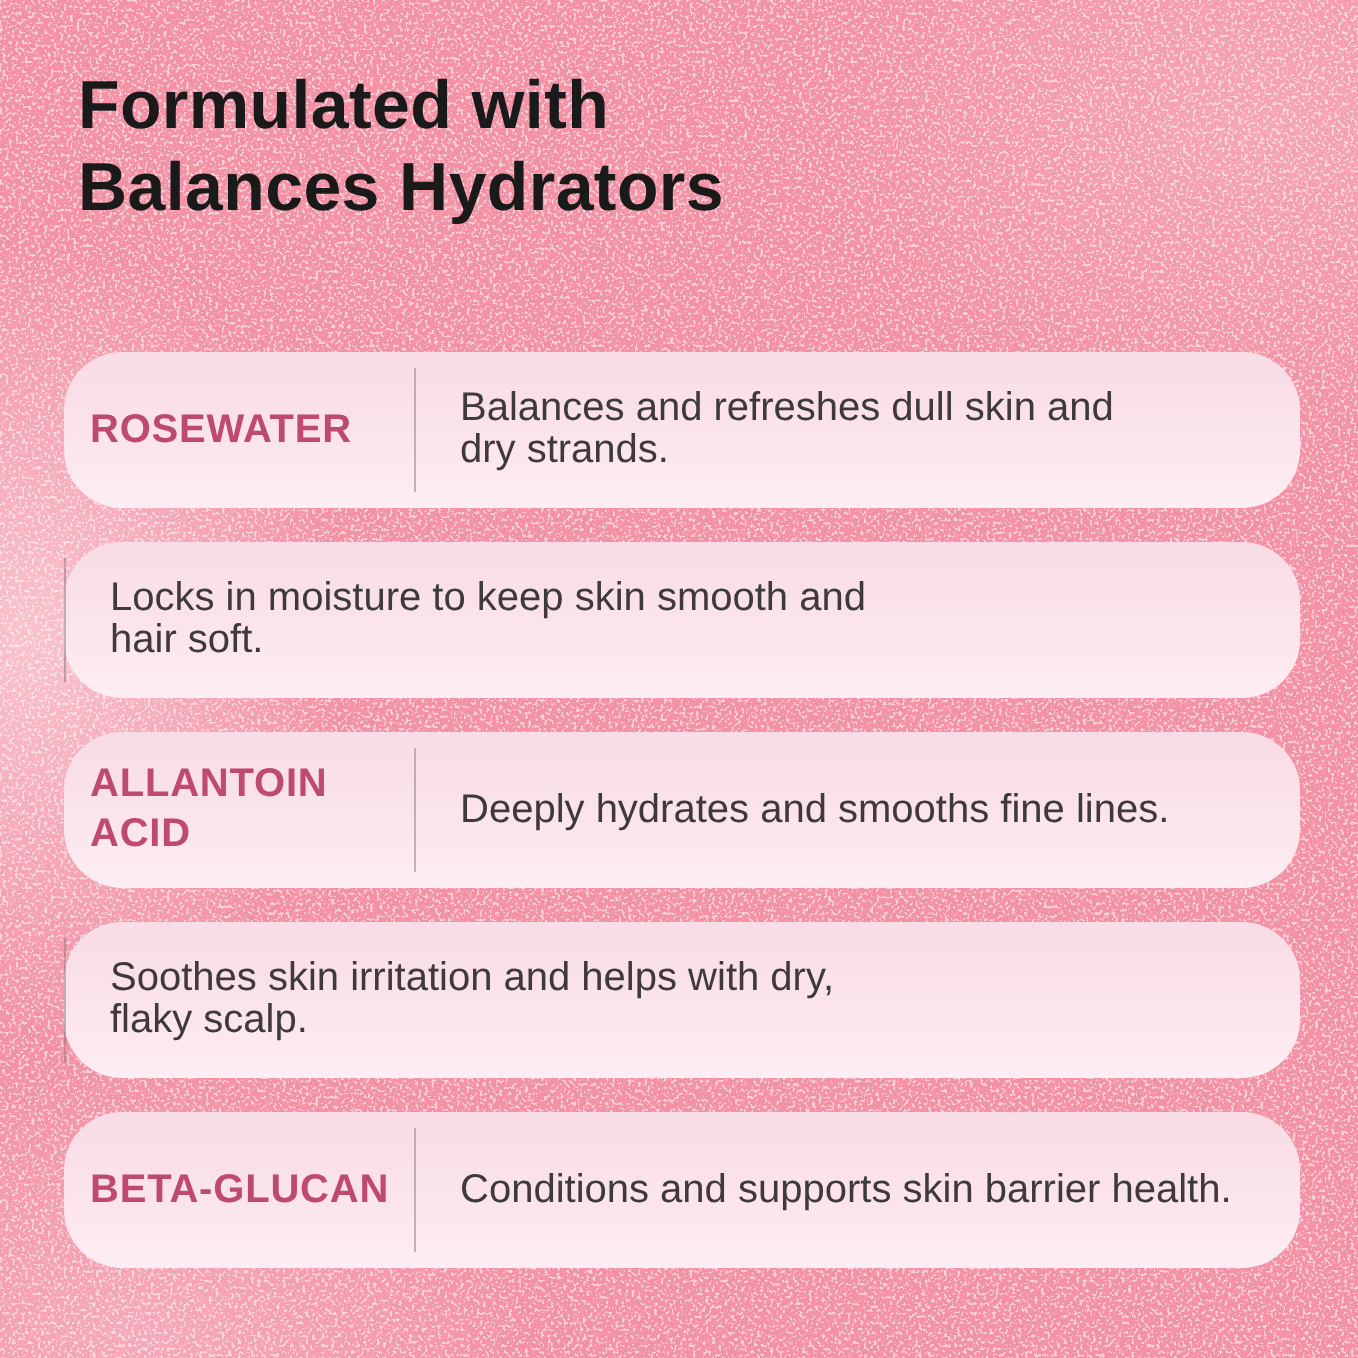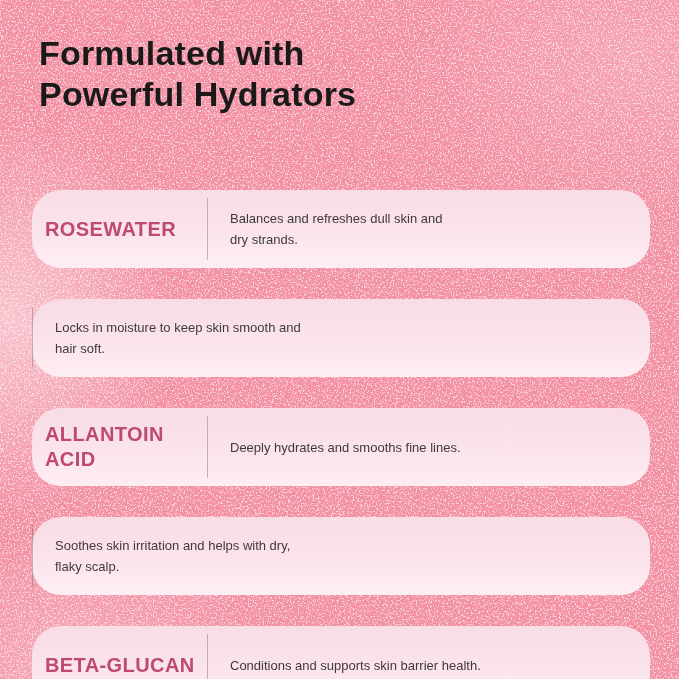--- a/index.html
+++ b/index.html
@@ -33,34 +33,34 @@
     font-size:34px;line-height:41px;font-weight:700;
     color:var(--title-color);letter-spacing:.2px;
   }
   .cards{
     position:absolute;left:32px;top:176px;width:618px;
     display:flex;flex-direction:column;gap:17px;
   }
   .card{
     height:78px;border-radius:29px;
     background:linear-gradient(180deg,var(--card-top) 0%,var(--card-mid) 55%,var(--card-bottom) 100%);
-    display:flex;align-items:center;margin-top:14px;
+    display:flex;align-items:center;
   }
   .card-label{
     width:175px;flex:0 0 175px;padding-left:13px;padding-right:10px;
     font-size:20px;line-height:25px;font-weight:700;
     color:var(--label-color);letter-spacing:.4px;
   }
   .card-divider{
     width:1px;align-self:stretch;margin:8px 0;
     background:var(--divider-color);flex:0 0 1px;
   }
   .card-desc{
     flex:1;padding-left:22px;padding-right:18px;
-    font-size:13px;line-height:21px;font-weight:400;
+    font-size:20px;line-height:21px;font-weight:400;
     color:var(--desc-color);white-space:pre-line;
   }
 </style>
 </head>
 <body>
 
 <div class="stage">
 
   <div class="bg-glow"></div>
 
@@ -69,21 +69,21 @@
       <filter id="grain" x="0" y="0" width="100%" height="100%">
         <feTurbulence type="fractalNoise" baseFrequency="0.62" numOctaves="2" seed="8" stitchTiles="stitch"></feTurbulence>
         <feColorMatrix type="matrix" values="0 0 0 0 1  0 0 0 0 1  0 0 0 0 1  0 0 0 16 -9"></feColorMatrix>
       </filter>
     </defs>
     <rect width="679" height="679" filter="url(#grain)" opacity="0.55"></rect>
   </svg>
 
   <div class="content">
 
-    <h1 class="title"><span>Formulated with</span><br><span>Powerful Hydrators</span></h1>
+    <h1 class="title"><span>Formulated with</span><br><span>Balances Hydrators</span></h1>
 
     <div class="cards">
 
       <div class="card">
         <div class="card-label">ROSEWATER</div>
         <div class="card-divider"></div>
         <div class="card-desc">Balances and refreshes dull skin and
 dry strands.</div>
       </div>
 

